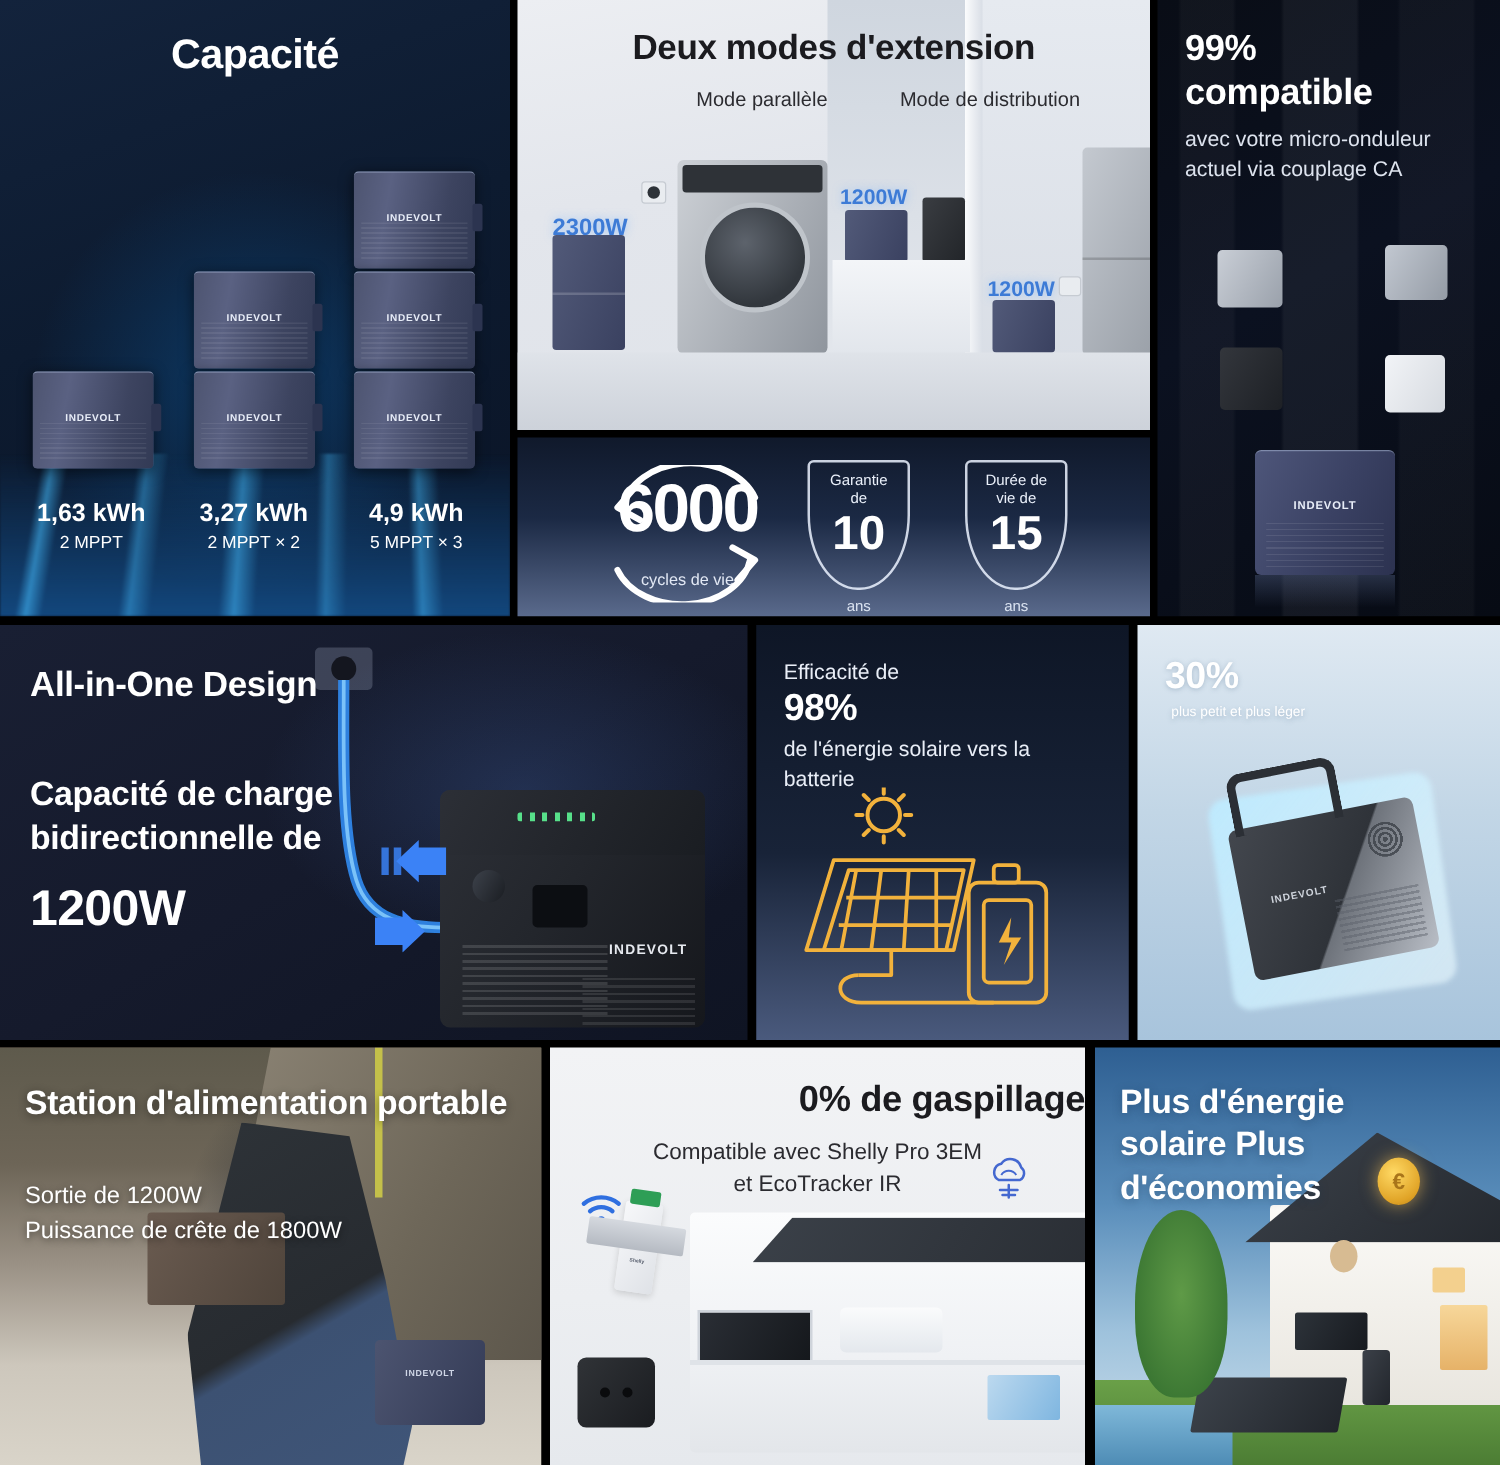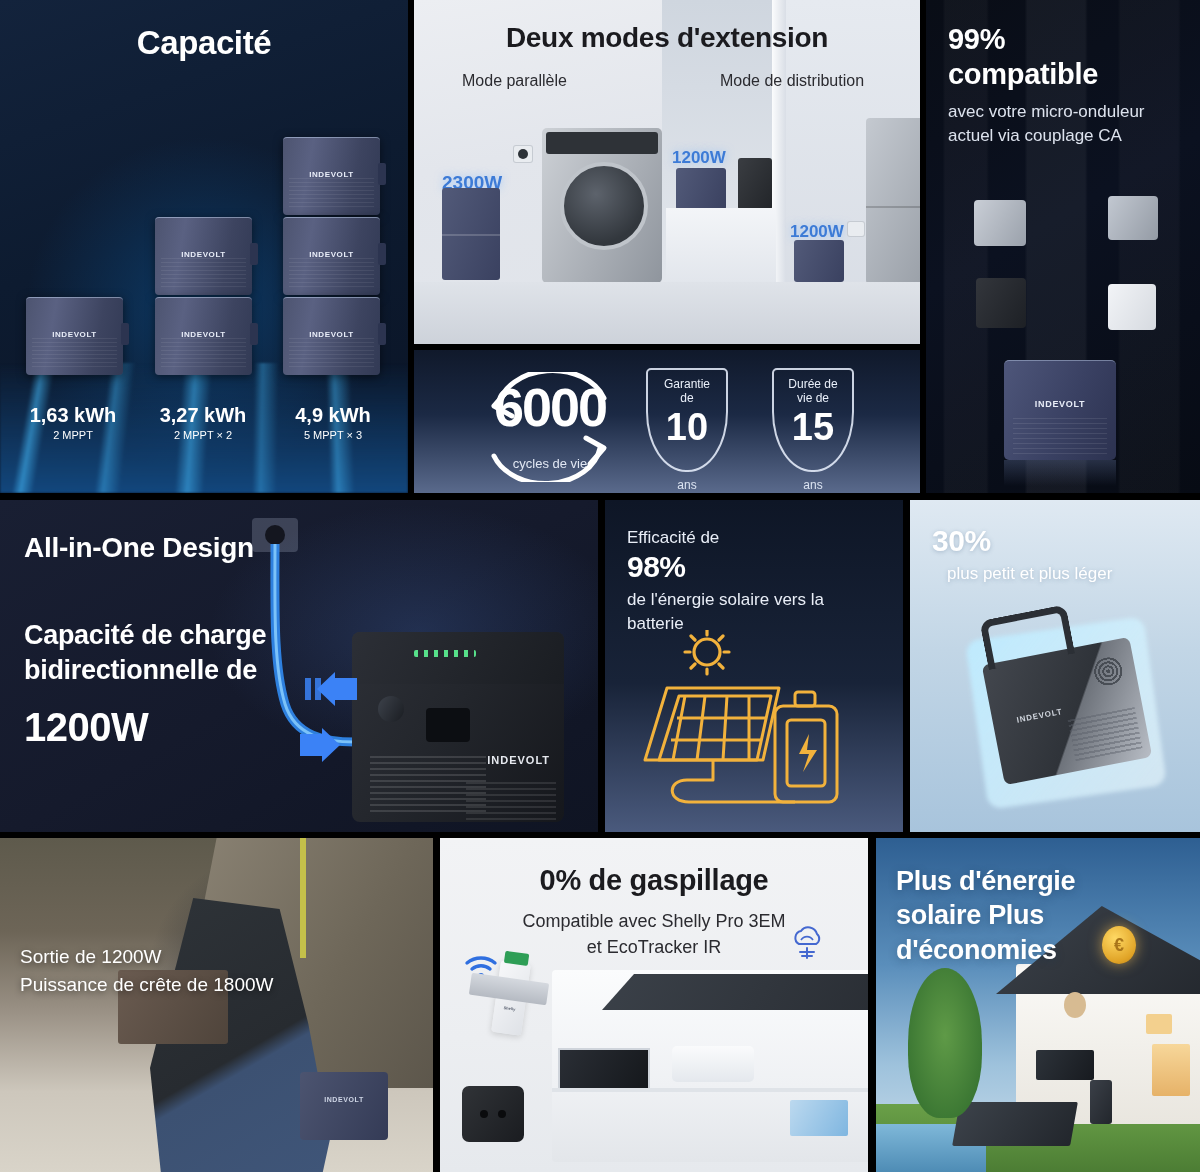--- a/index.html
+++ b/index.html
@@ -48,35 +48,35 @@
     background: repeating-linear-gradient(to bottom, rgba(255,255,255,.07) 0 1px, transparent 1px 4px);
   }
   .unit .brand {
     position:absolute; left:0; right:0; top:42%;
     text-align:center; color:#e8edf8; font-size:8px; font-weight:700; letter-spacing:.6px;
   }
   .cap-label {
     position: absolute; text-align: center; color: #fff;
   }
   .cap-label .kwh { font-size: 20px; font-weight: 700; display:block; }
-  .cap-label .mppt { font-size: 11px; font-weight: 400; display:block; margin-top: 2px; }
+  .cap-label .mppt { font-size: 14px; font-weight: 400; display:block; margin-top: 2px; }
 
   
   #p-modes {
     left: 414px; top: 0; width: 506px; height: 344px;
     background: linear-gradient(170deg,#eceef2 0%,#e3e6ec 40%,#dfe3e9 100%);
   }
   #p-modes .modes-title {
     position:absolute; top: 22px; left:0; width:100%; text-align:center;
     color:#1b1b1f; font-size: 28px; font-weight: 700; letter-spacing:-.3px;
   }
   #p-modes .modes-sub {
     position:absolute; top: 72px; color:#2b2b30; font-size: 16px; font-weight:400;
   }
-  #p-modes .modes-sub.left { left: 48px; width: 200px; text-align:left; }
+  #p-modes .modes-sub.left { left: 48px; width: 200px; text-align:right; }
   #p-modes .modes-sub.right { left: 278px; width: 200px; text-align:center; }
   .wattage { position:absolute; color:#3d7bd6; font-weight:700; text-shadow:0 0 8px rgba(120,180,255,.6); }
   .room-col {
     position:absolute; top:0; bottom:0;
     background: linear-gradient(to bottom,#f4f6f9,#e0e4ea);
   }
   .appliance { position:absolute; border-radius:4px; }
 
   
   #p-compat {
@@ -147,40 +147,40 @@
   }
   #p-eff .e1 { position:absolute; left:22px; top:28px; color:#e9eef7; font-size:17px; }
   #p-eff .e2 { position:absolute; left:22px; top:50px; color:#fff; font-size:30px; font-weight:700; letter-spacing:-.5px;}
   #p-eff .e3 { position:absolute; left:22px; top:88px; color:#e9eef7; font-size:17px; line-height:1.4; width:250px;}
 
   #p-small {
     left: 910px; top: 500px; width: 290px; height: 332px;
     background: linear-gradient(to bottom,#dfe9f2 0%,#c2d6e6 45%,#a8c4dc 100%);
   }
   #p-small .s1 { position:absolute; left:22px; top:24px; color:#fff; font-size:30px; font-weight:700; letter-spacing:-.4px; text-shadow:0 1px 4px rgba(80,110,140,.35);}
-  #p-small .s2 { position:absolute; left:37px; top:64px; color:#fff; font-size:17px; text-shadow:0 1px 4px rgba(80,110,140,.35);}
+  #p-small .s2 { position:absolute; left:27px; top:64px; color:#fff; font-size:11px; text-shadow:0 1px 4px rgba(80,110,140,.35);}
 
   
   #p-portable {
     left: 0; top: 838px; width: 433px; height: 334px;
     background: linear-gradient(160deg,#6e6254 0%,#7d7161 35%,#8d8274 65%,#b8b0a4 100%);
   }
   #p-portable .t1 { position:absolute; left:20px; top:28px; width: 390px;
     color:#fff; font-size:27px; font-weight:700; line-height:1.25; letter-spacing:-.3px;
     text-shadow: 0 2px 8px rgba(0,0,0,.45); }
   #p-portable .t2 { position:absolute; left:20px; top:108px; color:#fff; font-size:19px;
     text-shadow:0 2px 6px rgba(0,0,0,.5); }
   #p-portable .t3 { position:absolute; left:20px; top:136px; color:#fff; font-size:19px;
     text-shadow:0 2px 6px rgba(0,0,0,.5); }
 
   #p-waste {
     left: 440px; top: 838px; width: 428px; height: 334px;
     background: linear-gradient(to bottom,#f2f3f5 0%,#eceef1 60%,#e6e9ed 100%);
   }
-  #p-waste .w1 { position:absolute; top:26px; left:0; width:100%; text-align:center;
+  #p-waste .w1 { position:absolute; top:26px; left:0; width:100%; text-align:right;
     color:#1b1b1f; font-size:29px; font-weight:700; letter-spacing:-.3px; }
   #p-waste .w2 { position:absolute; top:70px; left:0; width:100%; text-align:center;
     color:#2b2b30; font-size:18px; line-height:1.45; }
 
   #p-savings {
     left: 876px; top: 838px; width: 324px; height: 334px;
     background: linear-gradient(to bottom,#2e5f92 0%,#5a8ebb 38%,#9ec2dc 68%,#cfe0ec 100%);
   }
   #p-savings .v1 { position:absolute; left:20px; top:26px; width:240px;
     color:#fff; font-size:27px; font-weight:700; line-height:1.27; letter-spacing:-.3px;
@@ -418,20 +418,21 @@
                 background:linear-gradient(120deg,#8d8576,#6e6759 60%,#5c564b);
                 clip-path:polygon(18% 0,100% 0,100% 100%,0 100%);"></div>
     <div class="shape" style="left:300px;top:0;width:6px;height:120px;background:#c4c04a;"></div>
     <div class="shape" style="left:150px;top:60px;width:180px;height:274px;
                 background:linear-gradient(150deg,#2e3338 0%,#272b30 55%,#3c5172 60%,#3f5578 100%);
                 clip-path:polygon(24% 0,72% 4%,88% 46%,100% 88%,96% 100%,6% 100%,0 62%);"></div>
     <div class="shape" style="left:118px;top:132px;width:110px;height:74px;background:linear-gradient(120deg,#6a5b50,#4f443b);border-radius:3px;"></div>
     <div class="shape" style="left:300px;top:234px;width:88px;height:68px;background:linear-gradient(115deg,#4c5470,#343b56);border-radius:4px;">
       <div class="shape" style="left:0;right:0;top:24px;text-align:center;color:#cfd6e6;font-size:7px;font-weight:700;letter-spacing:.6px;">INDEVOLT</div>
     </div>
+    <div class="t1">Station d'alimentation portable</div>
     <div class="t2">Sortie de 1200W</div>
     <div class="t3">Puissance de crête de 1800W</div>
   </div>
 
   <div class="panel" id="p-waste">
     <div class="w1">0% de gaspillage</div>
     <div class="w2">
       <span>Compatible avec Shelly Pro 3EM</span><br>
       <span>et EcoTracker IR</span>
     </div>

